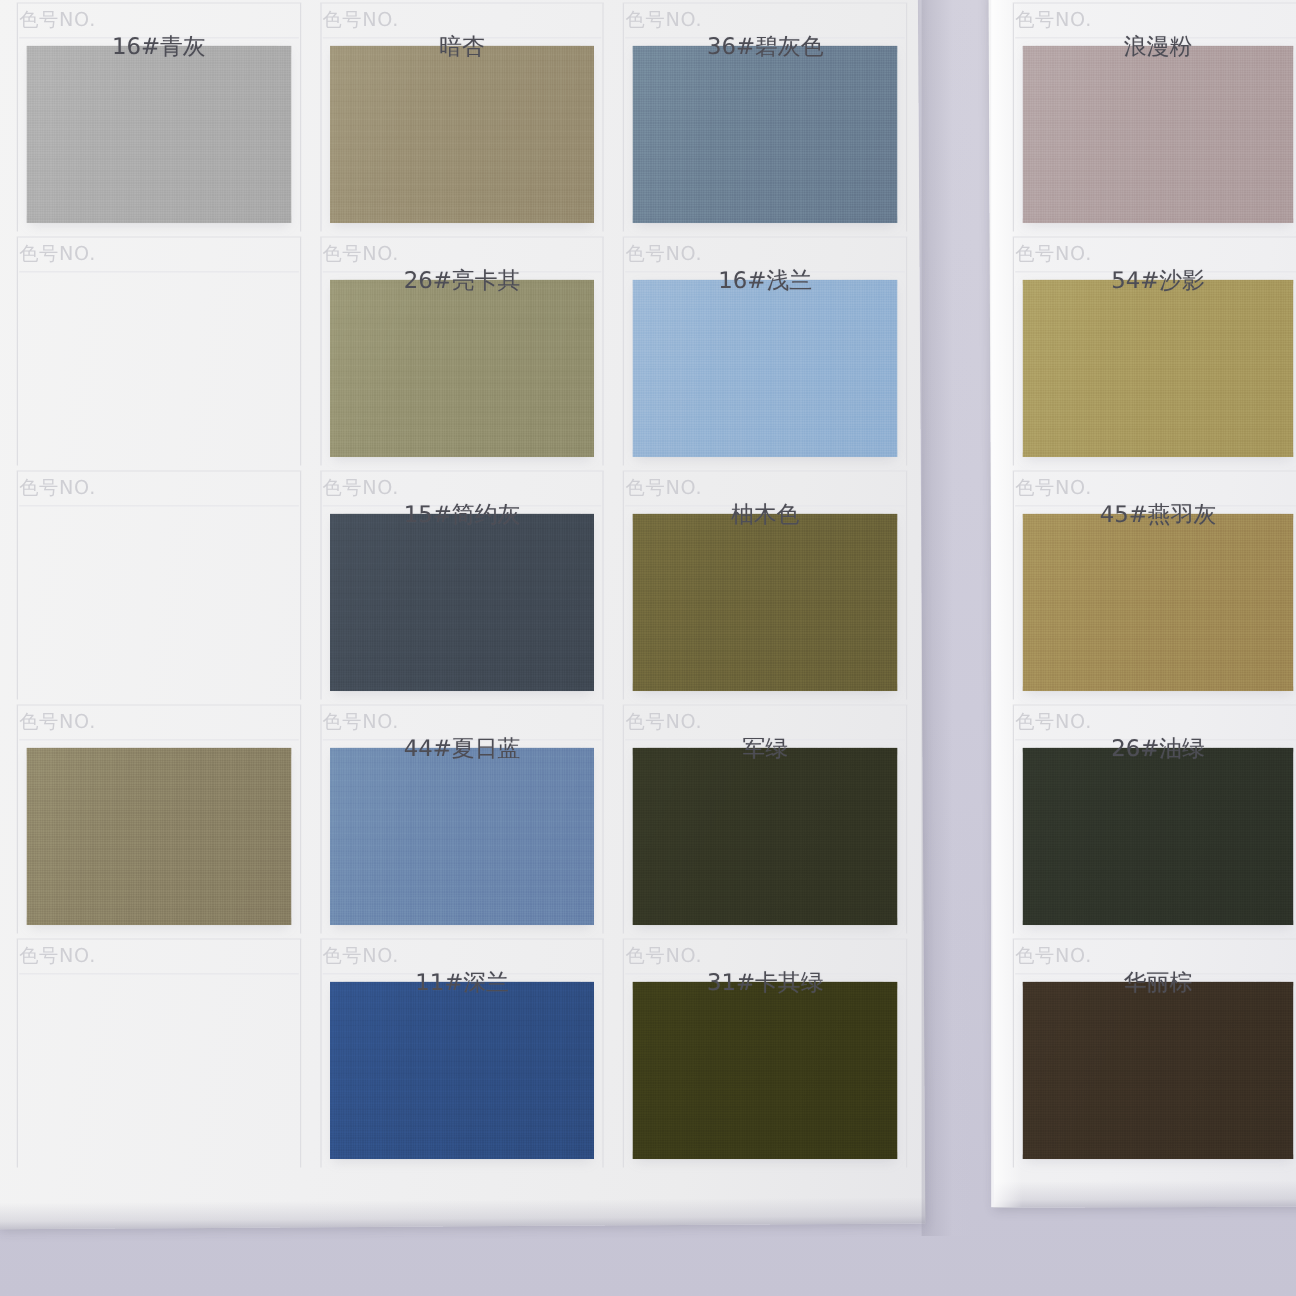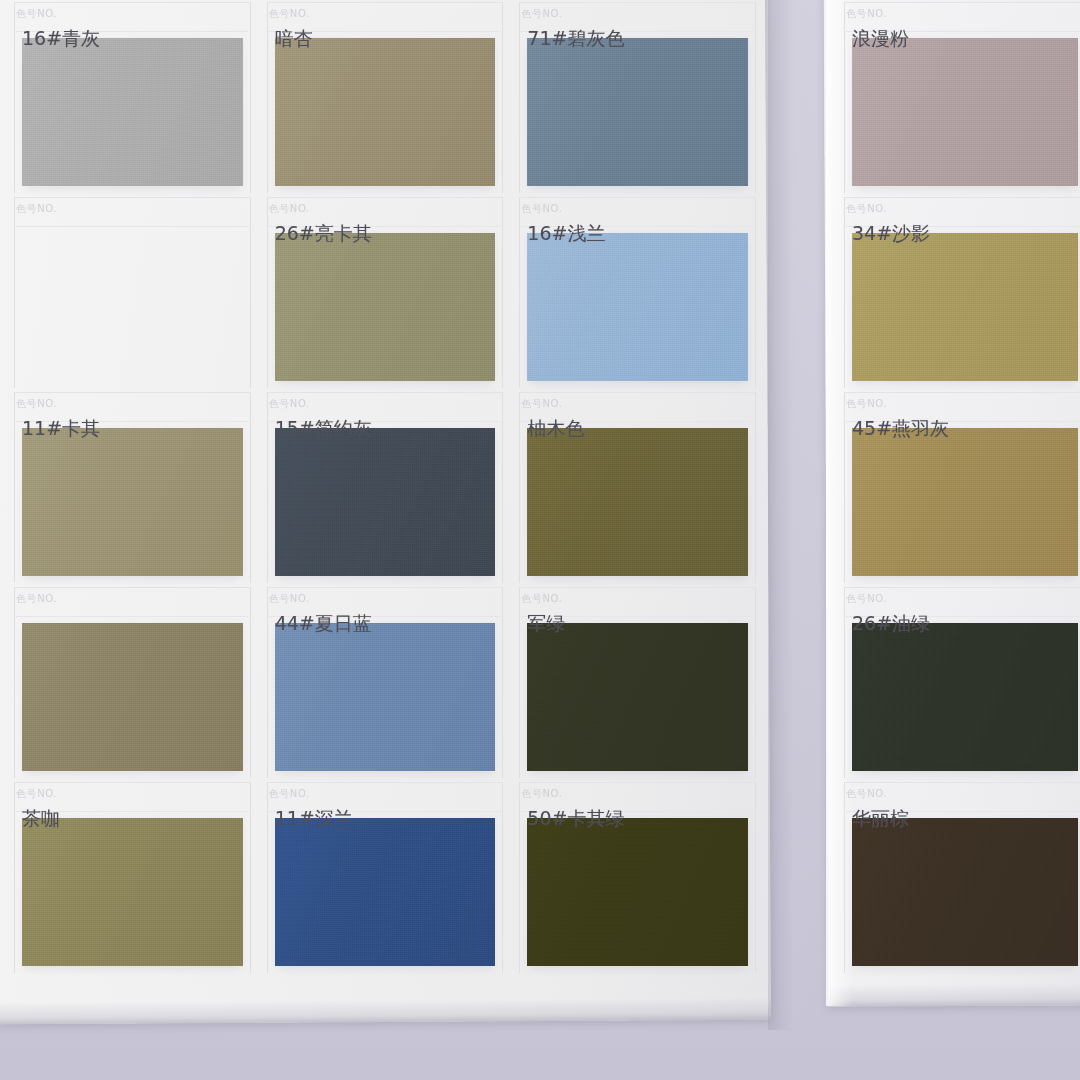--- a/index.html
+++ b/index.html
@@ -69,29 +69,29 @@
     position:absolute;left:4px;right:4px;top:2px;bottom:2px;
     border-left:1px solid #dedee2;border-right:1px solid #dedee2;
     border-top:1px solid #e3e3e7;
     box-sizing:border-box;
   }
   .hdr{
     position:absolute;left:6px;right:6px;top:4px;height:28px;
     display:flex;align-items:flex-start;
   }
   .no-tag{
-    font-size:10px;letter-spacing:.6px;
+    font-size:16px;letter-spacing:.6px;
     color:#cfcfd4;
     white-space:nowrap;
     margin-top:3px;
     font-family:"DejaVu Sans","Liberation Sans",sans-serif;
   }
   .cname{
     position:absolute;left:0;right:0;top:-12px;
-    text-align:left;
+    text-align:center;
     font-size:19px;
     color:#4d4d55;
     font-family:"DejaVu Sans","Liberation Sans",sans-serif;
     white-space:nowrap;
     text-shadow:0 0 1px rgba(120,120,135,.35);
   }
   .hdr-rule{
     position:absolute;left:6px;right:6px;top:31px;height:1px;
     background:#e6e6ea;
   }
@@ -183,21 +183,21 @@
     </div>
     <div class="cell">
       <div class="cell-frame"></div>
       <div class="hdr">
         <span class="no-tag">色号NO.</span>
       </div>
       <div class="hdr-rule"></div>
       <div class="swatch-wrap">
         <div class="chip-shadow"></div>
         <div class="pinked" style="--c: #6b7f93;"></div>
-        <div class="cname">71#碧灰色</div>
+        <div class="cname">36#碧灰色</div>
       </div>
     </div>
     <div class="cell">
       <div class="cell-frame"></div>
       <div class="hdr">
         <span class="no-tag">色号NO.</span>
       </div>
       <div class="hdr-rule"></div>
     </div>
     <div class="cell">
@@ -223,25 +223,20 @@
         <div class="pinked" style="--c: #94b3d4;"></div>
         <div class="cname">16#浅兰</div>
       </div>
     </div>
     <div class="cell">
       <div class="cell-frame"></div>
       <div class="hdr">
         <span class="no-tag">色号NO.</span>
       </div>
       <div class="hdr-rule"></div>
-      <div class="swatch-wrap">
-        <div class="chip-shadow"></div>
-        <div class="pinked" style="--c: #9a9272;"></div>
-        <div class="cname">11#卡其</div>
-      </div>
     </div>
     <div class="cell">
       <div class="cell-frame"></div>
       <div class="hdr">
         <span class="no-tag">色号NO.</span>
       </div>
       <div class="hdr-rule"></div>
       <div class="swatch-wrap">
         <div class="chip-shadow"></div>
         <div class="pinked" style="--c: #414a55;"></div>
@@ -294,25 +289,20 @@
         <div class="pinked" style="--c: #333524;"></div>
         <div class="cname">军绿</div>
       </div>
     </div>
     <div class="cell row5">
       <div class="cell-frame"></div>
       <div class="hdr">
         <span class="no-tag">色号NO.</span>
       </div>
       <div class="hdr-rule"></div>
-      <div class="swatch-wrap">
-        <div class="chip-shadow"></div>
-        <div class="pinked" style="--c: #8b8359;"></div>
-        <div class="cname">茶咖</div>
-      </div>
     </div>
     <div class="cell row5">
       <div class="cell-frame"></div>
       <div class="hdr">
         <span class="no-tag">色号NO.</span>
       </div>
       <div class="hdr-rule"></div>
       <div class="swatch-wrap">
         <div class="chip-shadow"></div>
         <div class="pinked" style="--c: #2f4e83;"></div>
@@ -321,21 +311,21 @@
     </div>
     <div class="cell row5">
       <div class="cell-frame"></div>
       <div class="hdr">
         <span class="no-tag">色号NO.</span>
       </div>
       <div class="hdr-rule"></div>
       <div class="swatch-wrap">
         <div class="chip-shadow"></div>
         <div class="pinked" style="--c: #3a3a18;"></div>
-        <div class="cname">50#卡其绿</div>
+        <div class="cname">31#卡其绿</div>
       </div>
     </div>
   </div>
 <div class="grid" id="grid-right">
     <div class="cell">
       <div class="cell-frame"></div>
       <div class="hdr">
         <span class="no-tag">色号NO.</span>
       </div>
       <div class="hdr-rule"></div>
@@ -347,21 +337,21 @@
     </div>
     <div class="cell">
       <div class="cell-frame"></div>
       <div class="hdr">
         <span class="no-tag">色号NO.</span>
       </div>
       <div class="hdr-rule"></div>
       <div class="swatch-wrap">
         <div class="chip-shadow"></div>
         <div class="pinked" style="--c: #a8995e;"></div>
-        <div class="cname">34#沙影</div>
+        <div class="cname">54#沙影</div>
       </div>
     </div>
     <div class="cell">
       <div class="cell-frame"></div>
       <div class="hdr">
         <span class="no-tag">色号NO.</span>
       </div>
       <div class="hdr-rule"></div>
       <div class="swatch-wrap">
         <div class="chip-shadow"></div>

